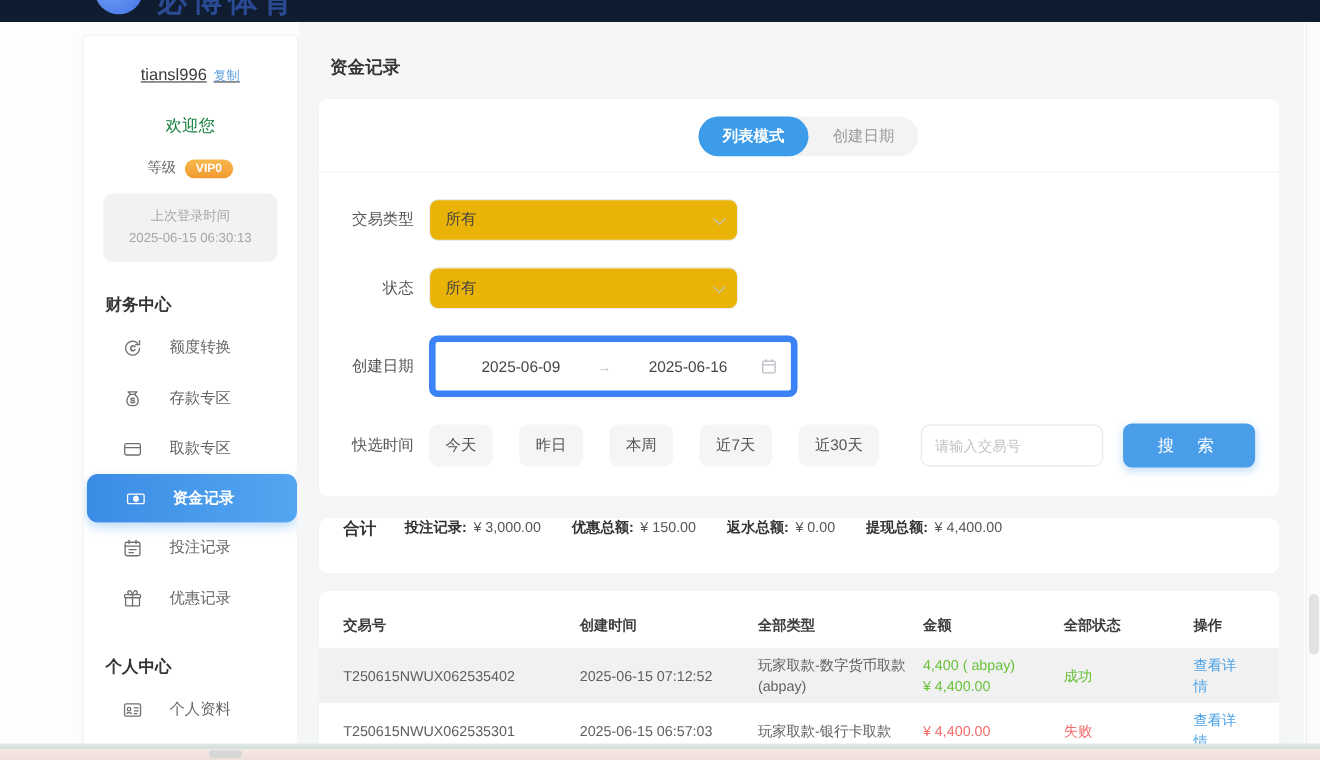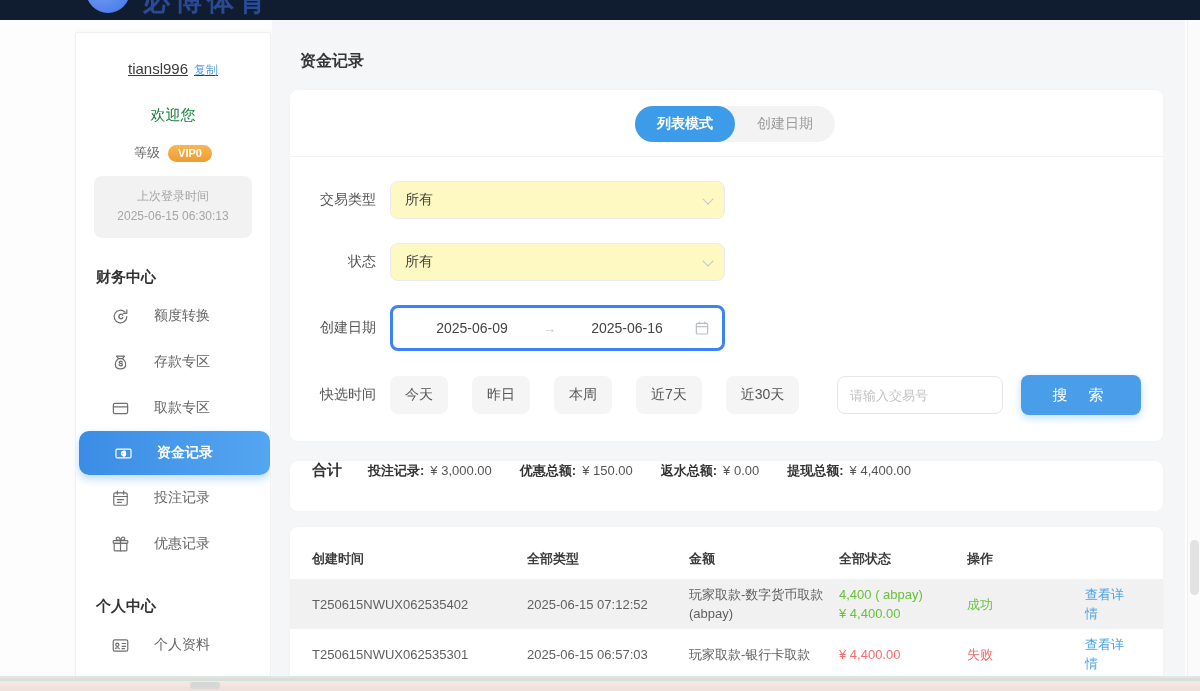--- a/index.html
+++ b/index.html
@@ -48,25 +48,25 @@
   
   .filter-card { padding-bottom:26px; }
   .tabs-row { padding:16px 0 14px 17px; border-bottom:1px solid #f2f2f2;text-align:center; }
   .tabs-pill { display:inline-flex; background:#f3f3f3; border-radius:19px; }
   .tab { padding:9px 22px; font-size:14px; color:#9a9a9a; border-radius:19px; cursor:pointer; white-space:nowrap; }
   .tab.active { background:#3d9ce9; color:#fff; font-weight:bold; }
 
   
   .form-row { display:flex; align-items:center; margin-top:24px; }
   .form-label { width:100px; text-align:right; padding-right:14px; font-size:14px; color:#555; flex:none; }
-  .select-box { position:relative; width:335px; height:38px; border:1px solid #ebebeb; border-radius:8px; background:#fef9c3;
+  .select-box { position:relative; width:281px; height:38px; border:1px solid #ebebeb; border-radius:8px; background:#eab308;
                 display:flex; align-items:center; padding:0 30px 0 14px; font-size:14px; color:#444; cursor:pointer; }
   .chevron { position:absolute; right:12px; top:13px; width:8px; height:8px; border-right:1.5px solid #c4c8cc;
              border-bottom:1.5px solid #c4c8cc; transform:rotate(45deg); }
-  .date-box { width:335px; height:46px; border:3px solid #3b82f6; border-radius:8px; background:#fff;
+  .date-box { width:335px; height:56px; border:6px solid #3b82f6; border-radius:8px; background:#fff;
               display:flex; align-items:center; justify-content:space-between; padding:0 12px; font-size:14px; color:#444; cursor:pointer; }
   .date-val { flex:1; text-align:center; }
   .date-arrow { color:#c0c4cc; font-size:13px; padding:0 4px; }
   .quick-btn { height:38px; padding:0 15px; margin-right:24px; background:#f5f5f5; border:none; border-radius:8px;
                font-size:14px; color:#555; cursor:pointer; font-family:inherit; }
   .search-wrap { display:flex; align-items:center; margin-left:auto; padding-right:22px; }
   .search-input { width:166px; height:38px; border:1px solid #e7e7e7; border-radius:8px; padding:0 12px; font-size:13px;
                   color:#333; outline:none; font-family:inherit; }
   .search-input::placeholder { color:#c3c3c3; }
   .search-btn { width:120px; height:40px; margin-left:18px; background:#4a9de8; color:#fff; font-size:15px;
@@ -264,20 +264,21 @@
         </div>
       </section>
 
       <section class="card summary-card">
         <span class="total-label">合计</span>
         <span id="summary-items"><span class="sum-item"><b>投注记录:</b><span>¥ 3,000.00</span></span><span class="sum-item"><b>优惠总额:</b><span>¥ 150.00</span></span><span class="sum-item"><b>返水总额:</b><span>¥ 0.00</span></span><span class="sum-item"><b>提现总额:</b><span>¥ 4,400.00</span></span></span>
       </section>
 
       <section class="card table-card">
         <div class="t-grid t-head" id="table-head">
+            <div class="t-cell">交易号</div>
             <div class="t-cell">创建时间</div>
             <div class="t-cell">全部类型</div>
             <div class="t-cell">金额</div>
             <div class="t-cell">全部状态</div>
             <div class="t-cell">操作</div>
           </div>
         <div id="table-body">
             <div class="t-grid t-row striped">
               <div class="t-cell">T250615NWUX062535402</div>
               <div class="t-cell">2025-06-15 07:12:52</div>

